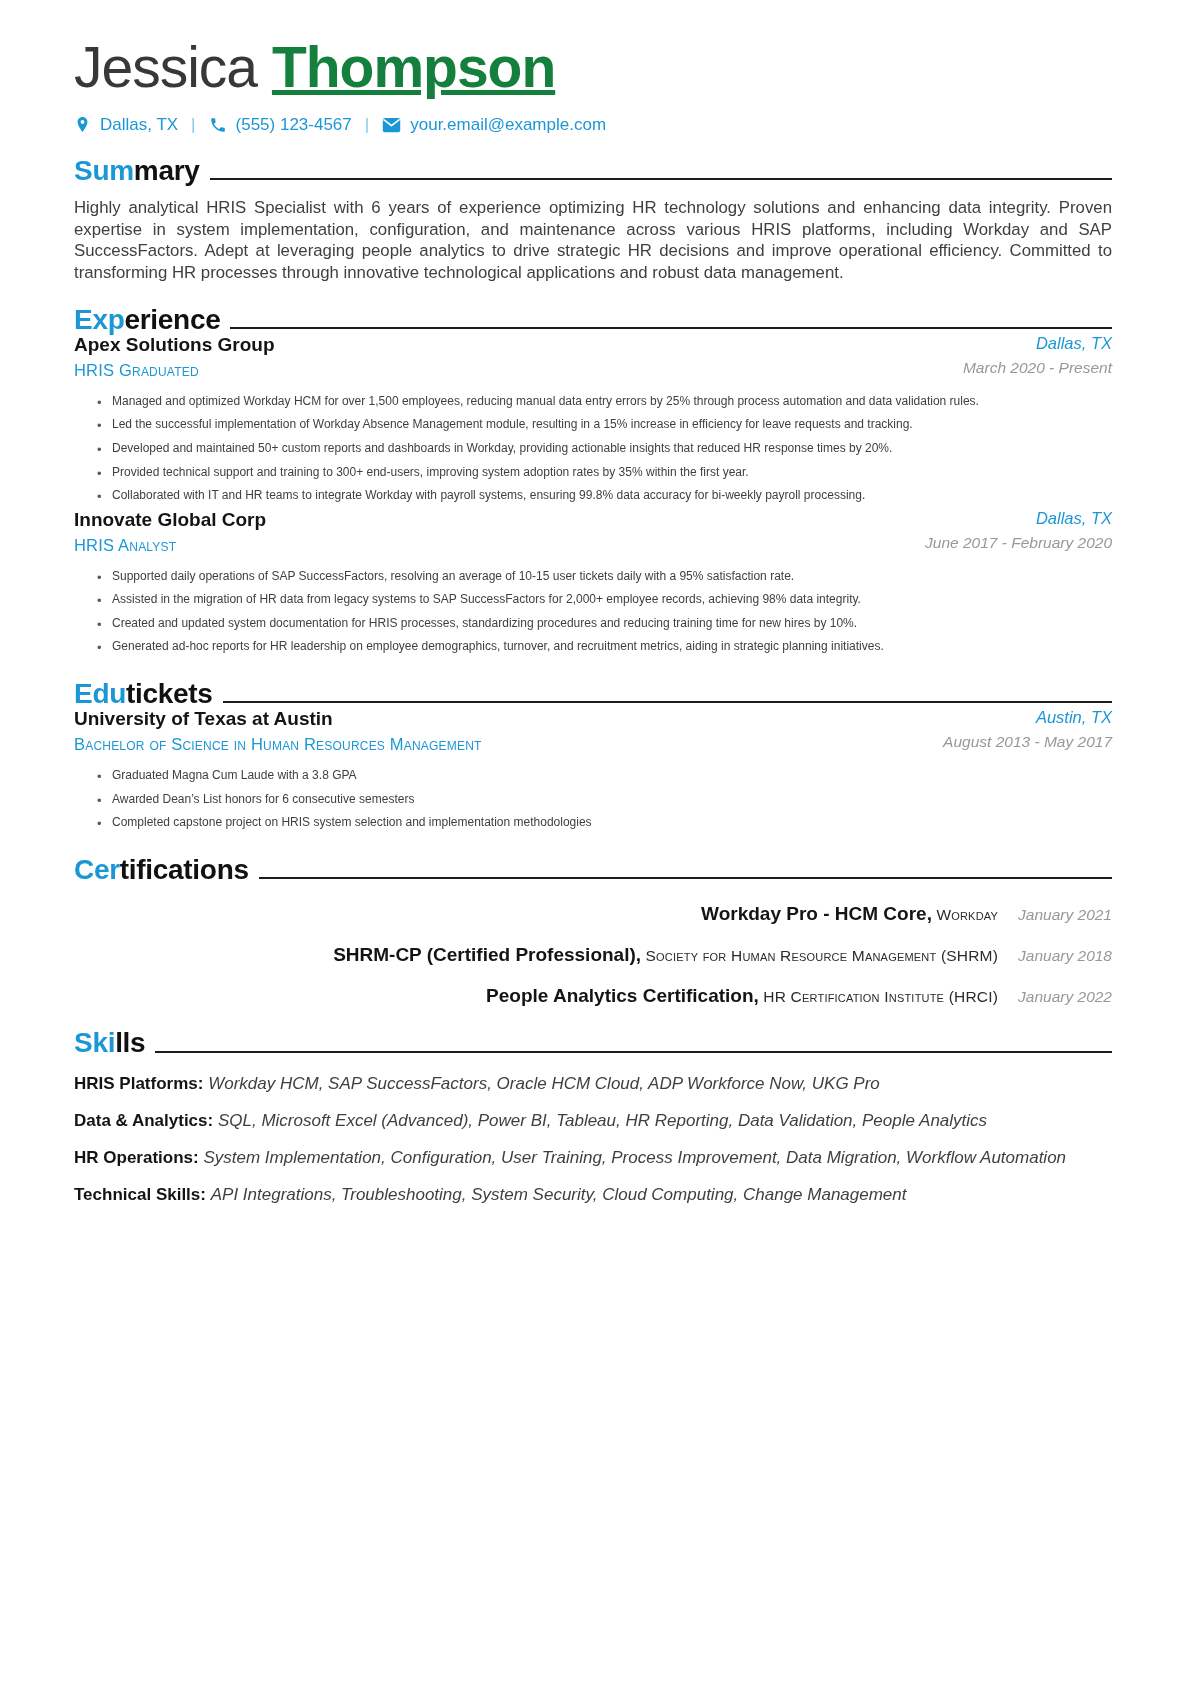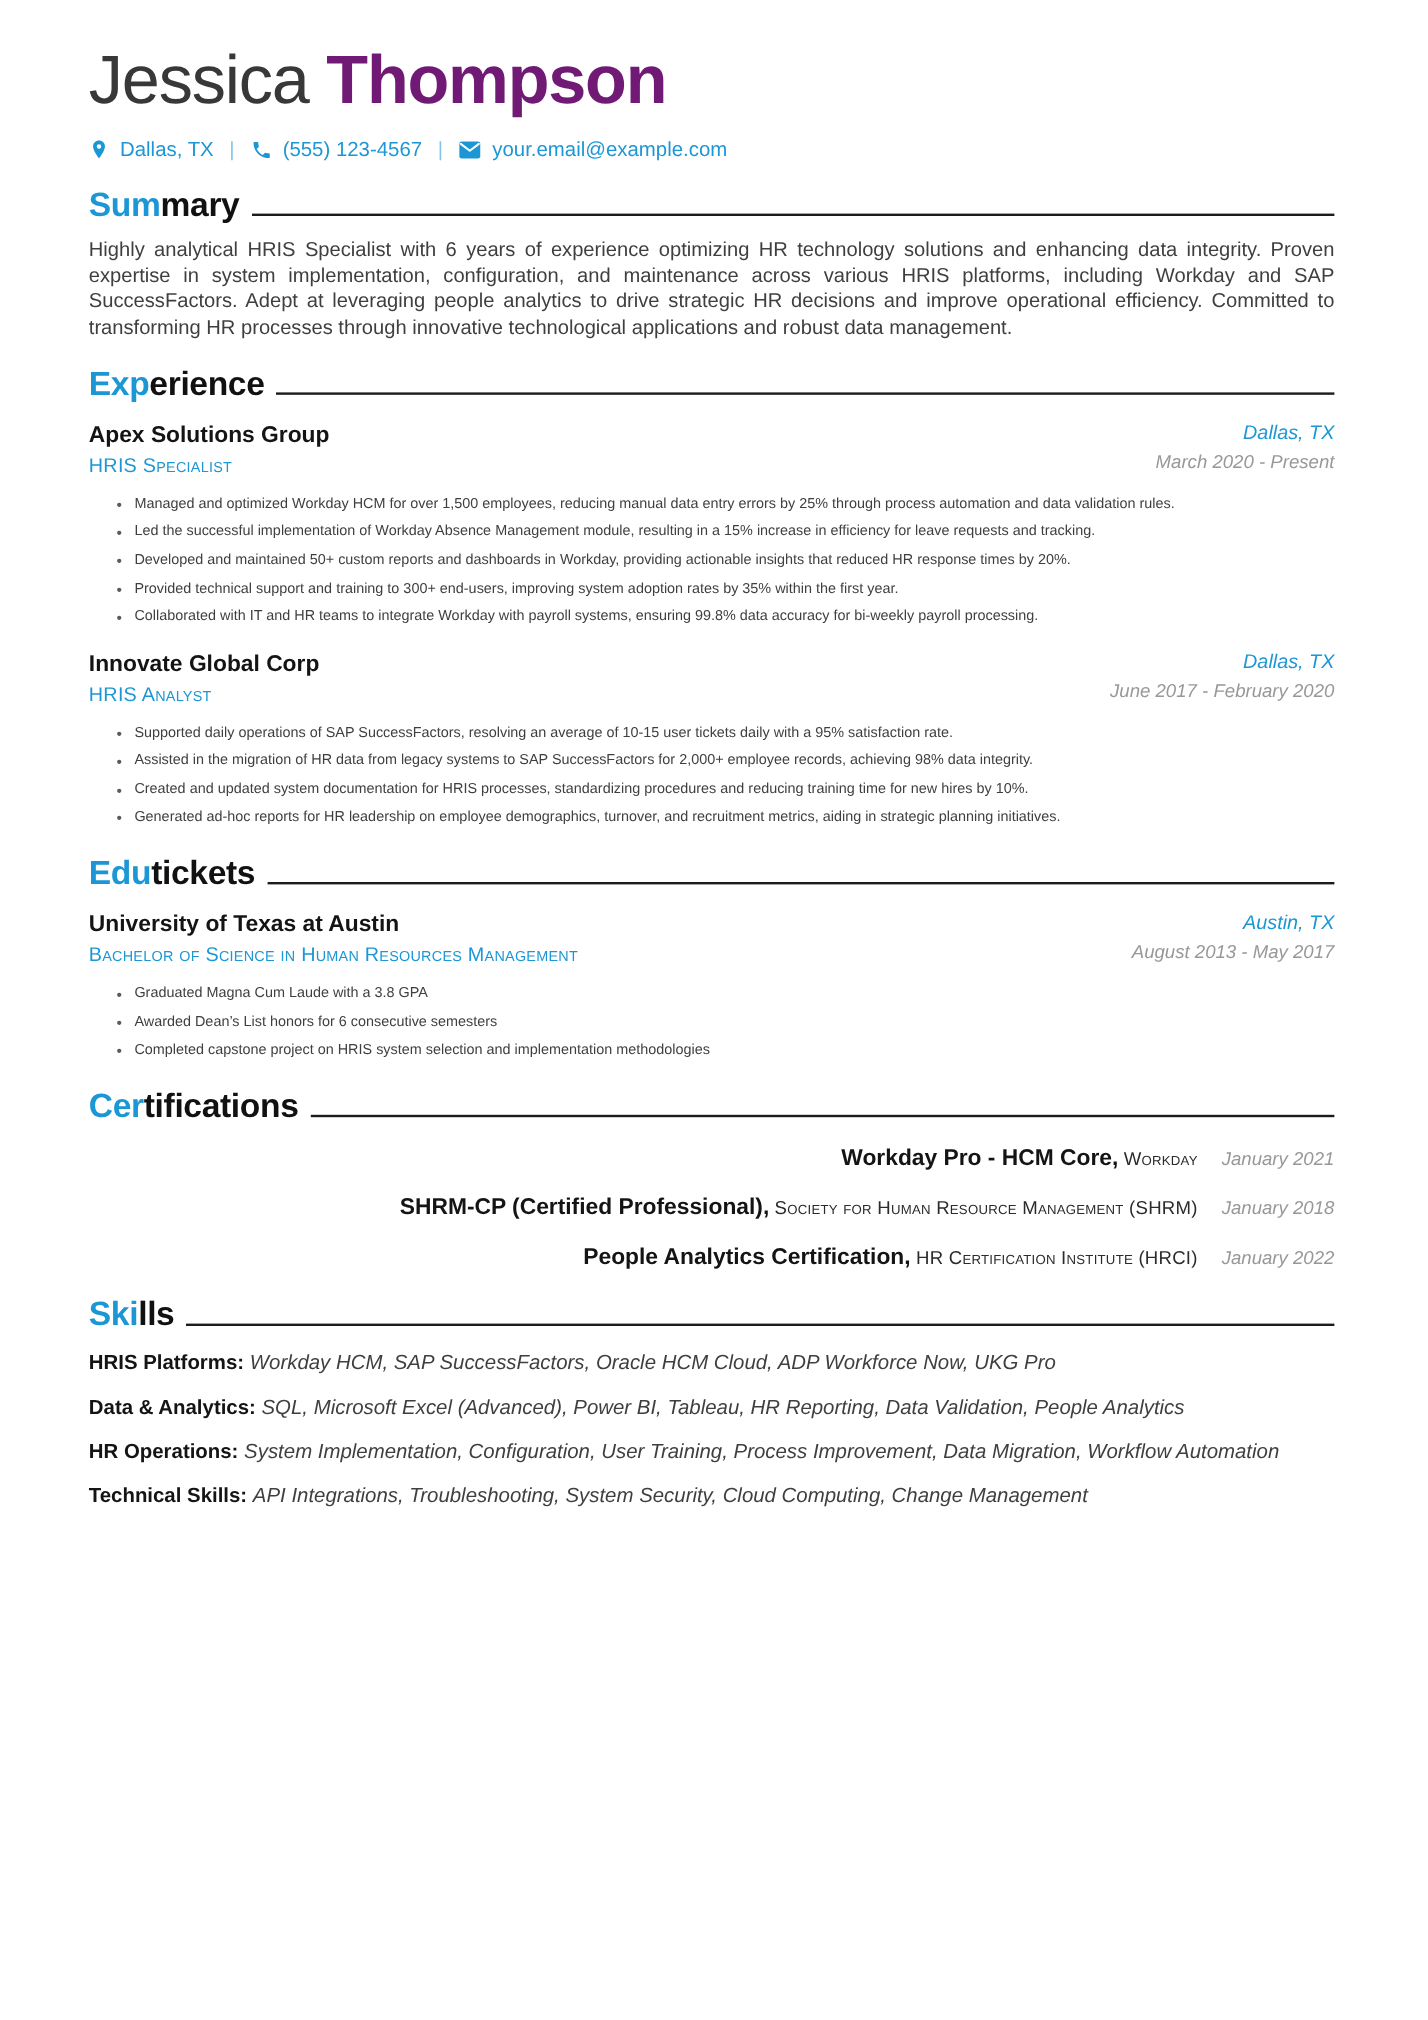--- a/index.html
+++ b/index.html
@@ -20,21 +20,21 @@
     width:1190px;height:1683px;
     background:#ffffff;
     padding:38px 78px 40px 74px;
     overflow:hidden;
   }
   
   h1.name{
     font-size:57px;line-height:1.05;letter-spacing:-1px;
     font-weight:400;color:#383838;white-space:nowrap;
   }
-  h1.name .last{font-weight:700;color:#701a75;}
+  h1.name .last{font-weight:700;color:#15803d;text-decoration:underline;}
   .contact-row{
     margin-top:17px;
     display:flex;align-items:center;gap:13px;
     font-size:17px;color:var(--accent);
   }
   .contact-item{display:flex;align-items:center;gap:9px;}
   .contact-item svg{display:block;}
   .contact-sep{color:var(--accent);opacity:.55;font-size:17px;}
   
   .sec-head{display:flex;align-items:flex-end;margin-top:21px;}
@@ -56,21 +56,21 @@
   .bullets li{
     position:relative;padding-left:15px;
     font-size:12px;line-height:21.6px;margin-bottom:2px;
     text-align:justify;hyphens:auto;-webkit-hyphens:auto;
   }
   .bullets li::before{
     content:"\2022";position:absolute;left:0;top:1px;
     color:#5a5a5a;font-size:13px;
   }
   
-  .entry{margin-top:18px;}
+  .entry{}
   .entry-head{display:flex;justify-content:space-between;align-items:flex-start;}
   .entry-title{font-size:19px;font-weight:700;color:#141414;line-height:1.2;}
   .entry-sub{
     margin-top:4px;font-size:16.5px;color:var(--accent);
     font-variant:small-caps;letter-spacing:.2px;
   }
   .entry-right{text-align:right;flex-shrink:0;padding-left:20px;}
   .entry-loc{font-size:16.5px;color:var(--accent);font-style:italic;line-height:1.2;}
   .entry-dates{margin-top:5px;font-size:15.5px;color:var(--muted);font-style:italic;}
   
@@ -143,21 +143,21 @@
   <section>
     <div class="sec-head">
       <h2><span class="accent">Exp</span><span>erience</span></h2>
       <div class="rule"></div>
     </div>
 
     <div class="entry">
       <div class="entry-head">
         <div>
           <div class="entry-title">Apex Solutions Group</div>
-          <div class="entry-sub">HRIS Specialist</div>
+          <div class="entry-sub">HRIS Graduated</div>
         </div>
         <div class="entry-right">
           <div class="entry-loc">Dallas, TX</div>
           <div class="entry-dates">March 2020 - Present</div>
         </div>
       </div>
       <ul class="bullets">
           <li>Managed and optimized Workday HCM for over 1,500 employees, reducing manual data entry errors by 25% through process automation and data validation rules.</li>
           <li>Led the successful implementation of Workday Absence Management module, resulting in a 15% increase in efficiency for leave requests and tracking.</li>
           <li>Developed and maintained 50+ custom reports and dashboards in Workday, providing actionable insights that reduced HR response times by 20%.</li>

